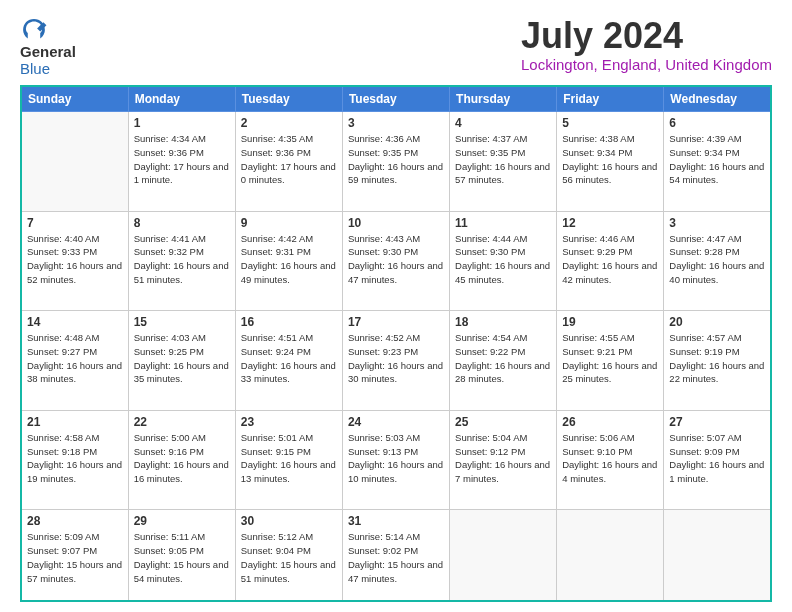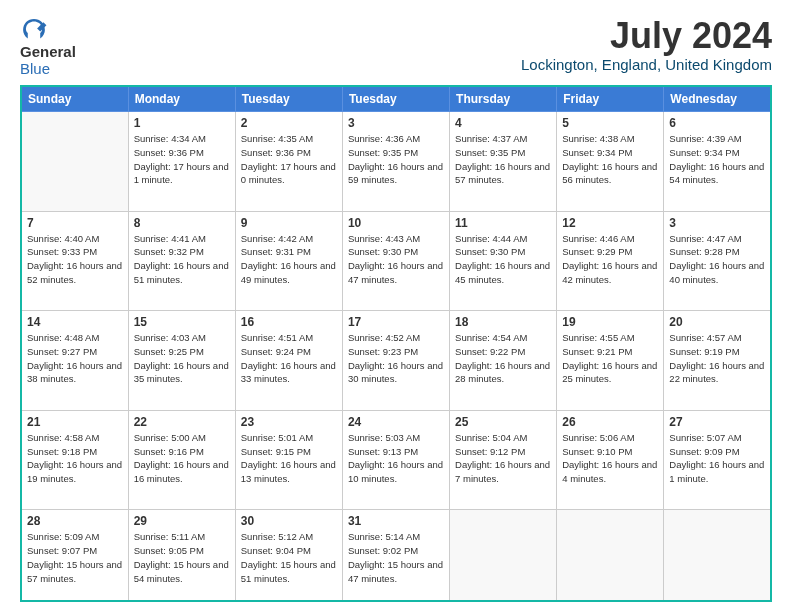--- a/index.html
+++ b/index.html
@@ -41,31 +41,30 @@
     .logo-blue {
       font-size: 15px;
       font-weight: normal;
       color: #2a6db5;
     }
     .logo-icon {
       width: 28px;
       height: 28px;
     }
     .title-area {
-      text-align: right;
     }
     .main-title {
       font-size: 36px;
       font-weight: bold;
       color: #333;
       line-height: 1.1;
     }
     .subtitle {
       font-size: 15px;
-      color: #0c4a6e;
+      color: #a21caf;
     }
     .calendar {
       flex: 1;
       border: 2px solid #14b8a6;
       border-collapse: collapse;
       width: 100%;
       table-layout: fixed;
     }
     .calendar th {
       background-color: #3a7bd5;

